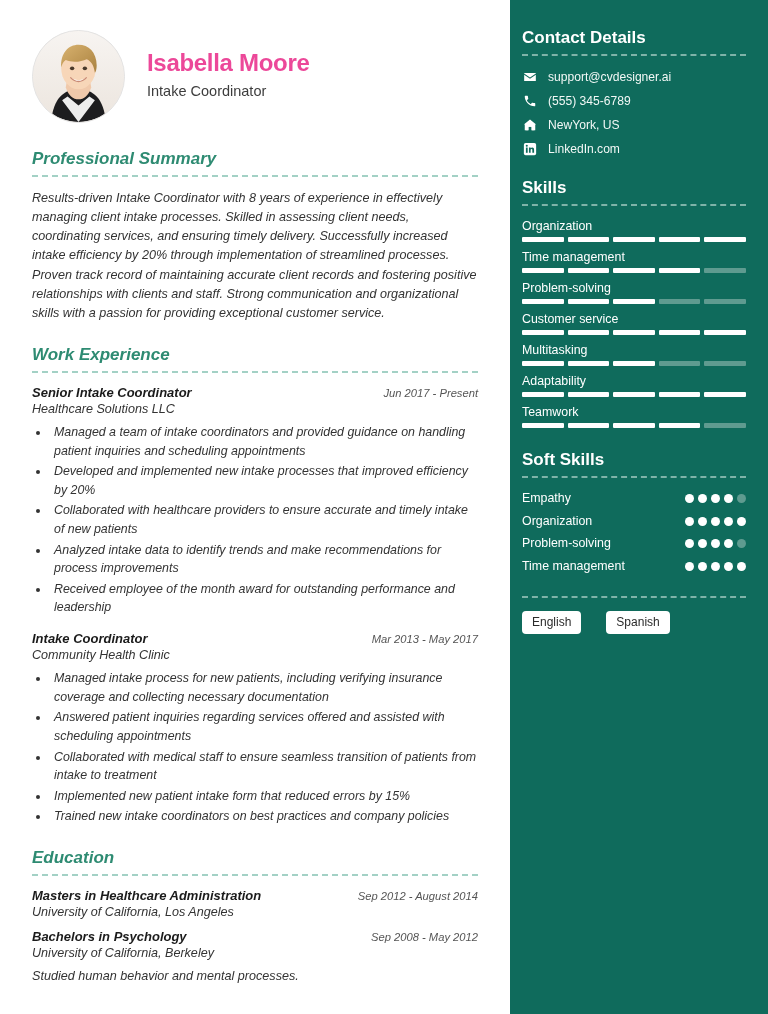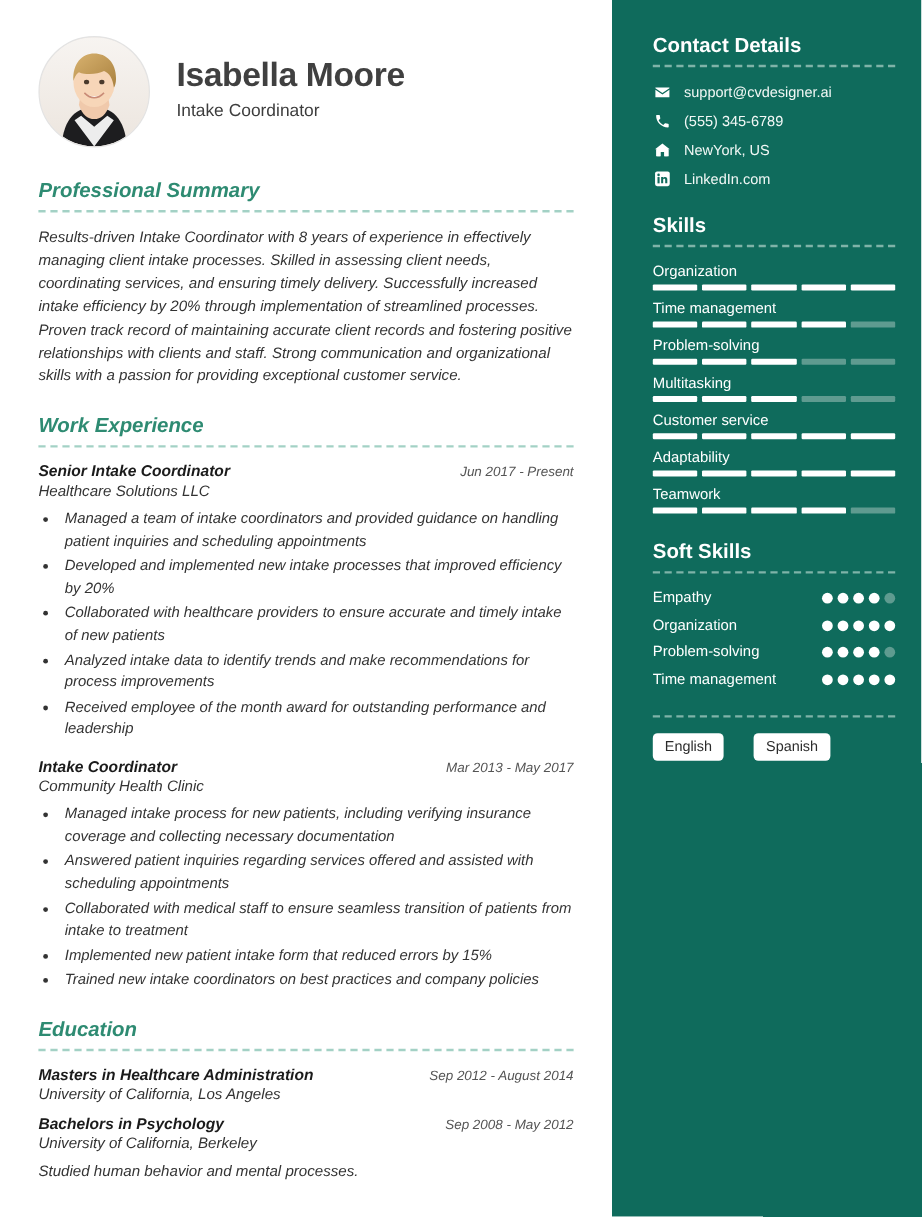--- a/index.html
+++ b/index.html
@@ -15,21 +15,21 @@
   .main { width: 510px; height: 100%; padding: 30px 32px 0 32px; }
 
   .header { display: flex; align-items: center; gap: 22px; margin-bottom: 26px; }
   .avatar {
     width: 93px; height: 93px; border-radius: 50%;
     border: 1px solid #e3e3e3; overflow: hidden; flex: none;
     background: #efe9e4; position: relative;
   }
   .avatar svg { display:block; width:100%; height:100%; }
   .name-block { padding-bottom: 4px; }
-  .name { font-size: 28px; font-weight: bold; color: #404040; letter-spacing: -0.3px; line-height: 1.1; }
+  .name { font-size: 24px; font-weight: bold; color: #ec4899; letter-spacing: -0.3px; line-height: 1.1; }
   .role { font-size: 14.5px; color: #3d3d3d; margin-top: 7px; }
 
   .section { margin-bottom: 22px; font-style: italic; }
   .sec-title { font-size: 17px; font-weight: bold; color: #2e8b72; margin-bottom: 6px; }
   .dashed {
     height: 0; border-top: 2px dashed #9fcfc2; margin-bottom: 12px; opacity: .95;
   }
   .summary { font-size: 12.6px; line-height: 1.52; color: #333; }
 
   .job { margin-bottom: 14px; }
@@ -39,21 +39,21 @@
   .job-org { font-size: 12.6px; color: #333; margin-top: 2px; }
   ul.bullets { margin: 7px 0 0 18px; }
   ul.bullets li { font-size: 12.4px; line-height: 1.5; color: #333; margin-bottom: 2px; padding-left: 4px; }
 
   .edu { margin-bottom: 10px; }
   .edu-desc { font-size: 12.6px; color: #333; margin-top: 9px; }
 
   
   .side {
     width: 258px; height: 100%; background: #0f6b5c; color: #fff;
-    padding: 28px 22px 0 34px;
+    padding: 28px 22px 0 12px;
   }
   .side-title { font-size: 17px; font-weight: bold; color: #ffffff; margin-bottom: 6px; }
   .side-dashed { height: 0; border-top: 2px dashed #7fb3a8; margin-bottom: 13px; }
   .side-sec { margin-bottom: 22px; }
 
   .contact-row { display: flex; align-items: center; gap: 11px; margin-bottom: 9px; }
   .contact-row .ico { width: 15px; height: 15px; flex: none; display:flex; align-items:center; justify-content:center; }
   .contact-row .ico svg { width: 14px; height: 14px; fill: #ffffff; display:block; }
   .contact-txt { font-size: 12.1px; color: #f2f8f6; }
 
@@ -259,37 +259,37 @@
             <div class="skill-name">Problem-solving</div>
             <div class="bars">
               <span class="bar on"></span>
               <span class="bar on"></span>
               <span class="bar on"></span>
               <span class="bar"></span>
               <span class="bar"></span>
             </div>
           </div>
           <div class="skill">
+            <div class="skill-name">Customer service</div>
+            <div class="bars">
+              <span class="bar on"></span>
+              <span class="bar on"></span>
+              <span class="bar on"></span>
+              <span class="bar on"></span>
+              <span class="bar on"></span>
+            </div>
+          </div>
+          <div class="skill">
             <div class="skill-name">Multitasking</div>
             <div class="bars">
               <span class="bar on"></span>
               <span class="bar on"></span>
               <span class="bar on"></span>
               <span class="bar"></span>
               <span class="bar"></span>
-            </div>
-          </div>
-          <div class="skill">
-            <div class="skill-name">Customer service</div>
-            <div class="bars">
-              <span class="bar on"></span>
-              <span class="bar on"></span>
-              <span class="bar on"></span>
-              <span class="bar on"></span>
-              <span class="bar on"></span>
             </div>
           </div>
           <div class="skill">
             <div class="skill-name">Adaptability</div>
             <div class="bars">
               <span class="bar on"></span>
               <span class="bar on"></span>
               <span class="bar on"></span>
               <span class="bar on"></span>
               <span class="bar on"></span>

